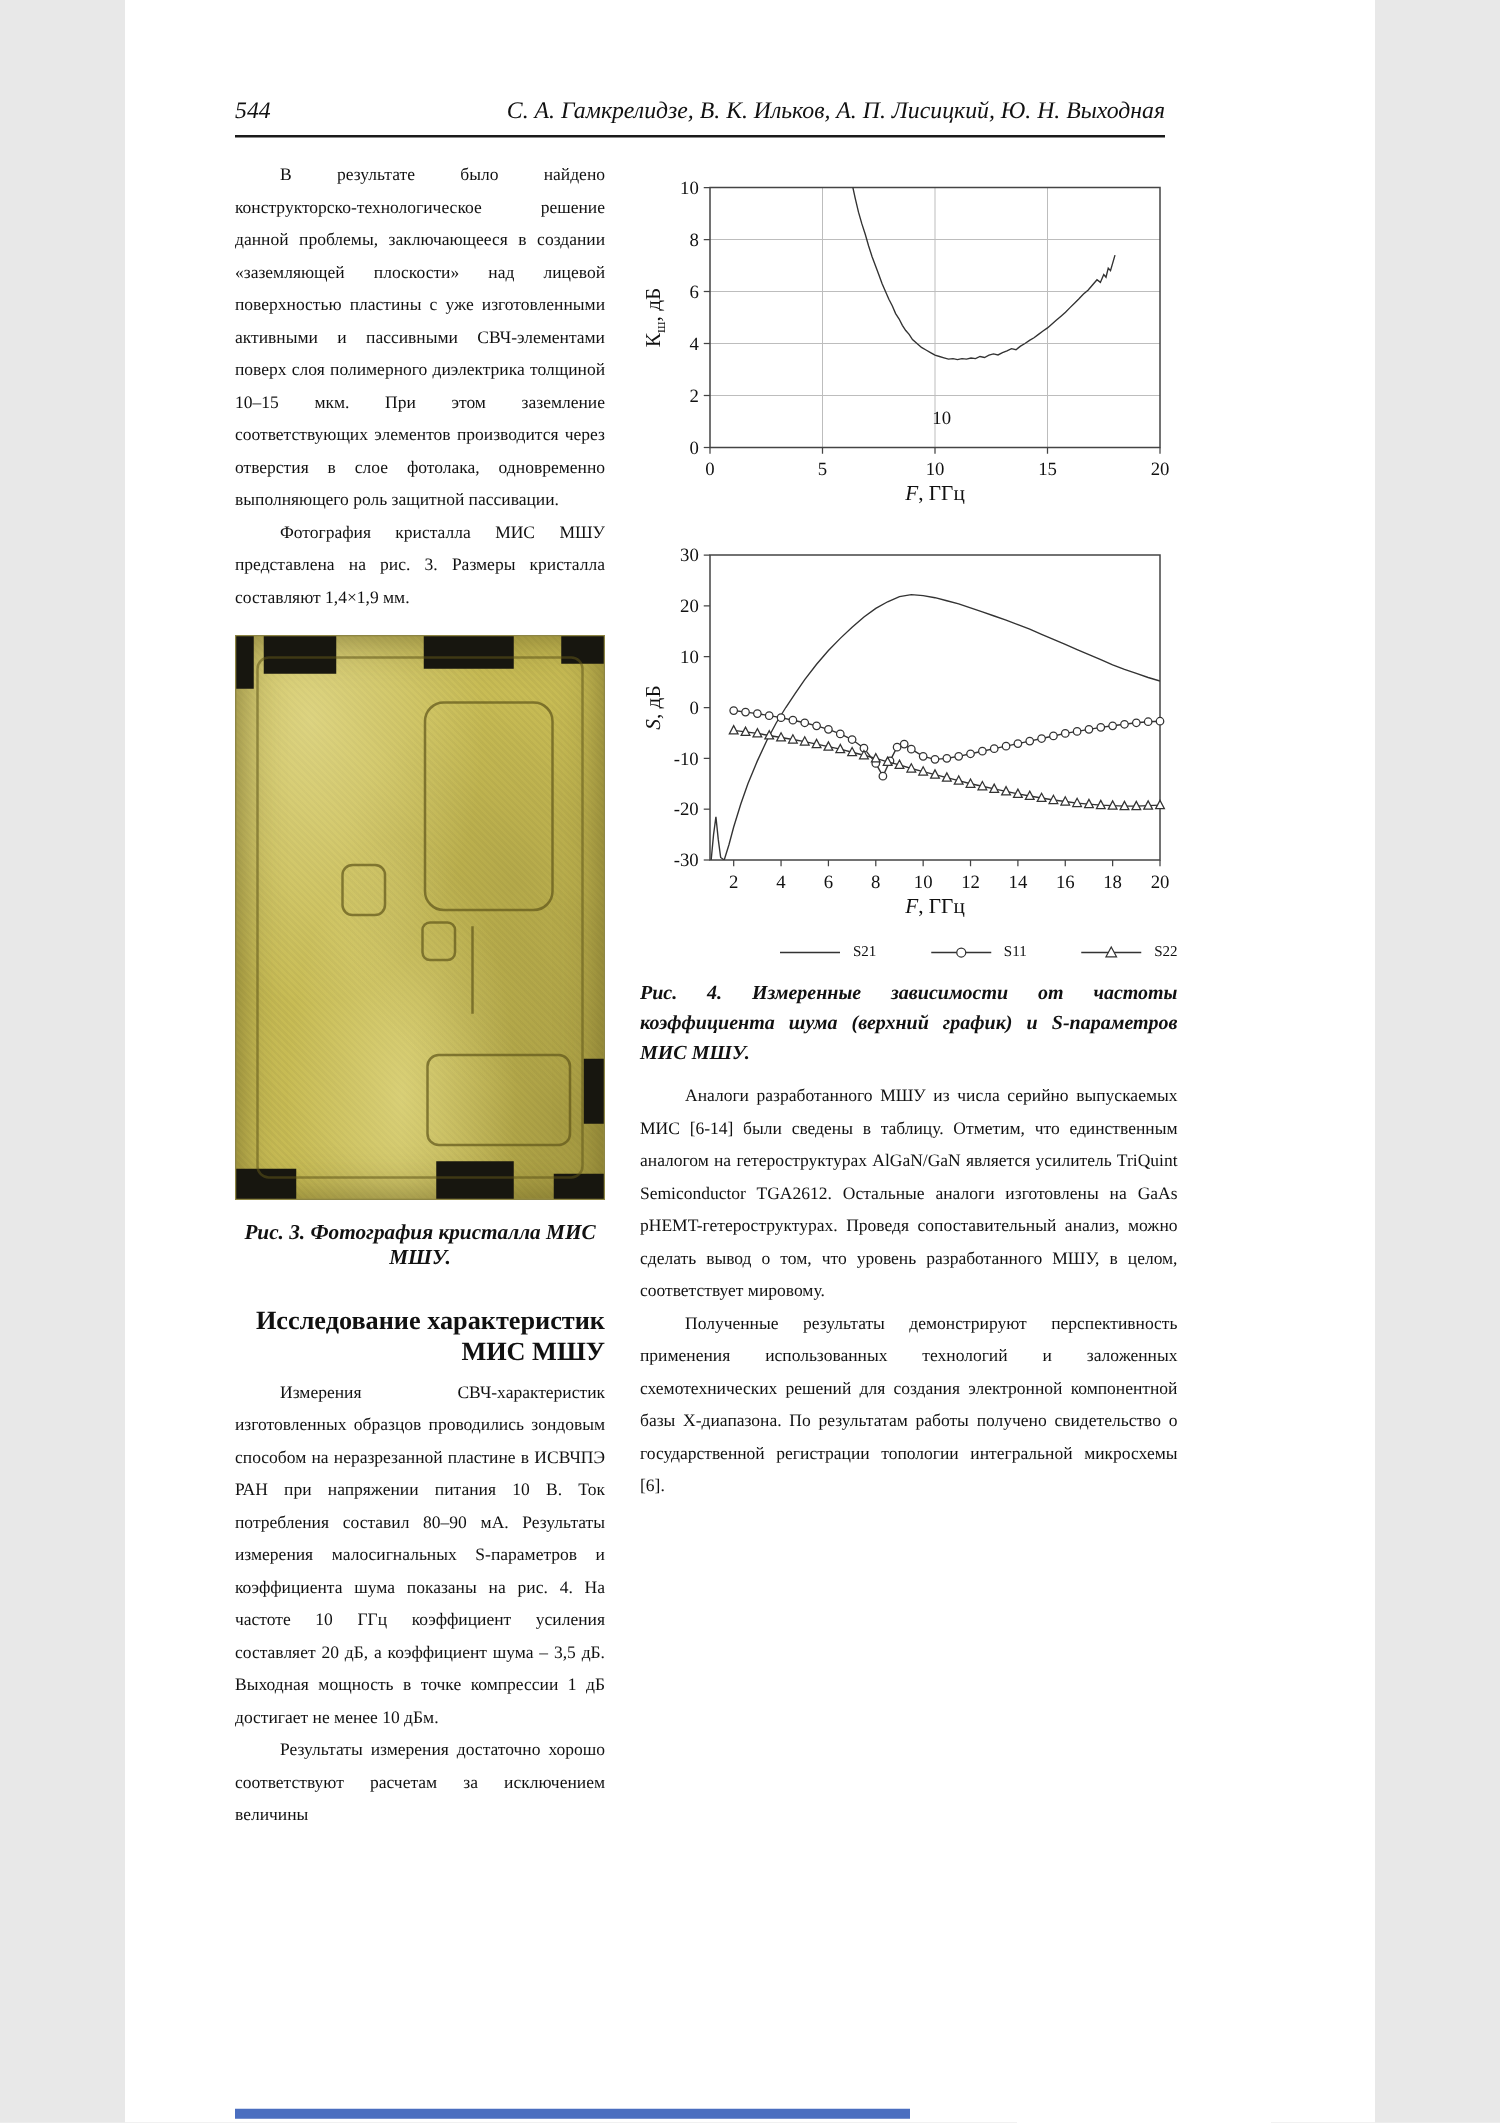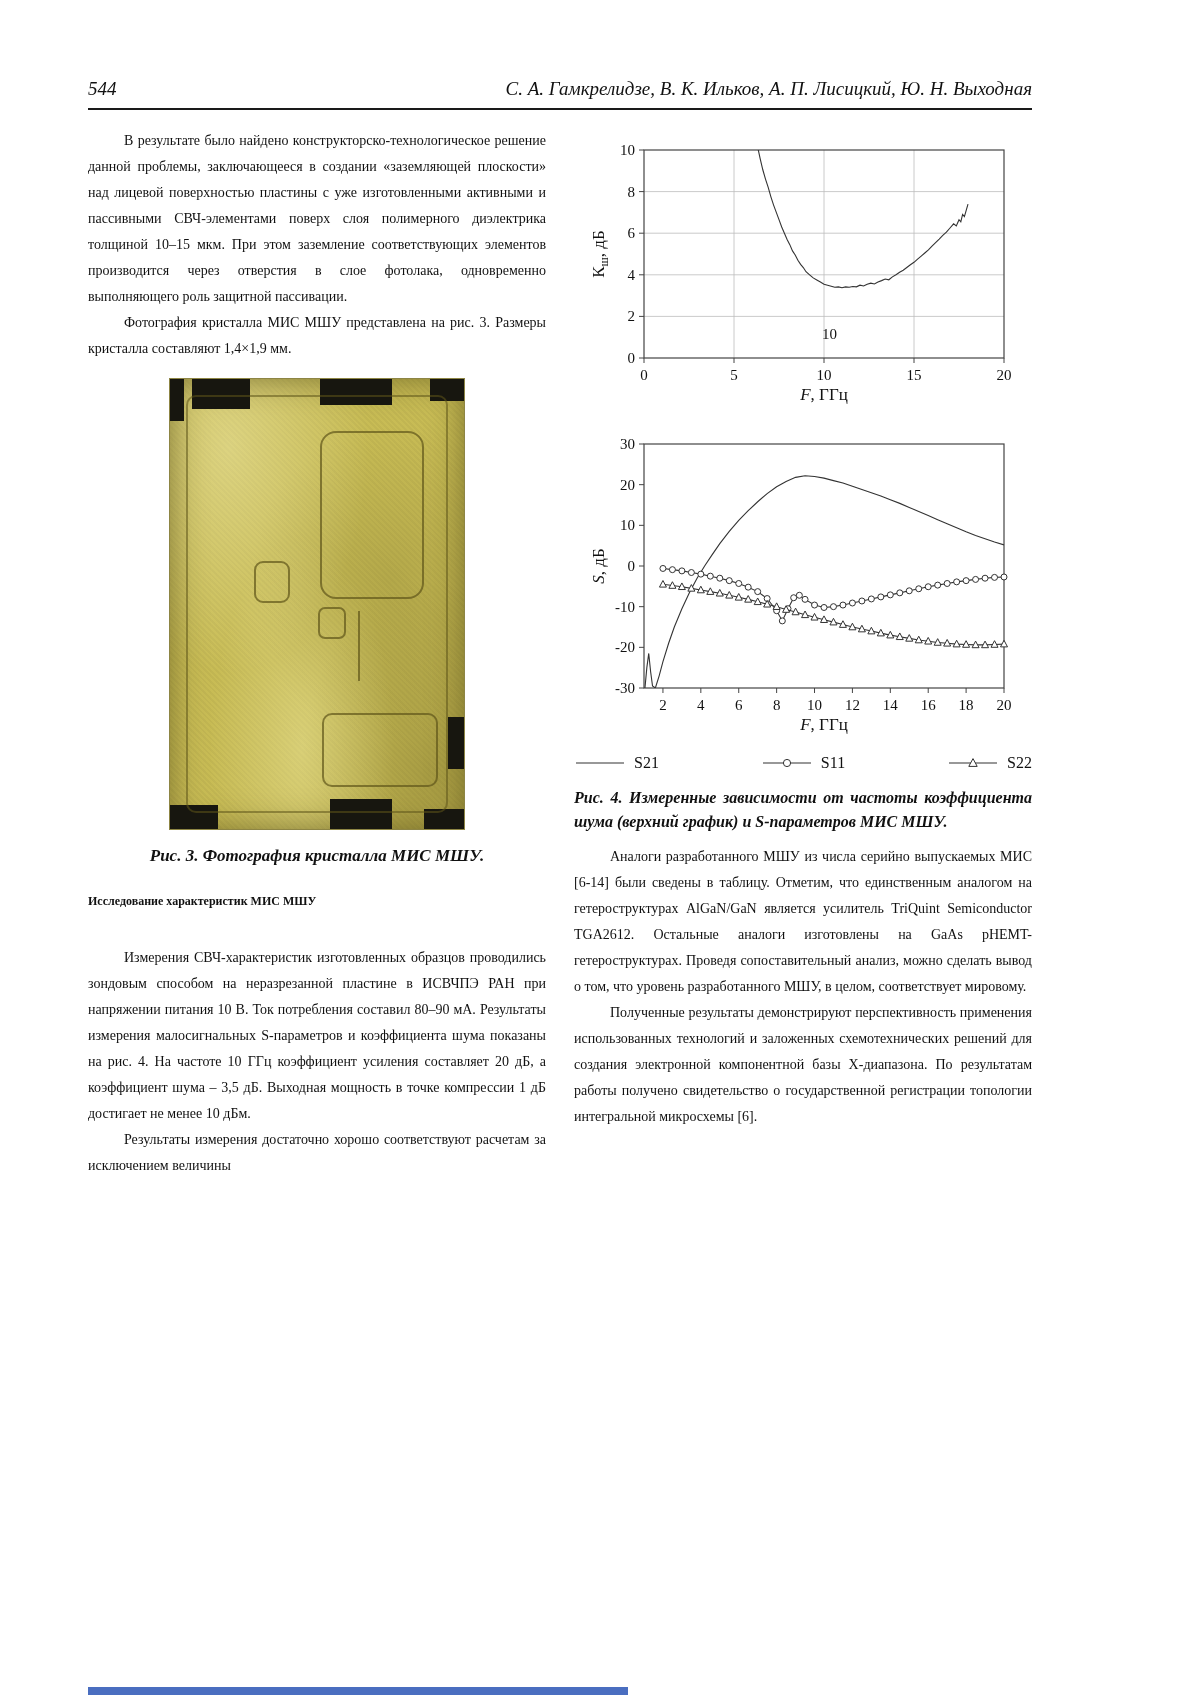--- a/index.html
+++ b/index.html
@@ -1,41 +1,41 @@
 <!DOCTYPE html>
 <html lang="ru"><head>
 <meta charset="utf-8">
 <style>
   * { box-sizing: border-box; }
   html,body { margin:0; padding:0; background:#e8e8e8; }
   .page {
     position:relative;
-    width:1200px; height:1698px;
+    width:1000px; height:1698px;
     margin:0 auto;
     background:#ffffff;
     font-family:"Liberation Serif", serif;
     color:#111;
     overflow:hidden;
   }
   .content { padding:78px 168px 0 88px; }
   header.runhead {
     display:flex; justify-content:space-between; align-items:baseline;
     font-style:italic; font-size:19px;
     border-bottom:2px solid #1a1a1a; padding-bottom:8px;
   }
   .columns { display:flex; gap:28px; margin-top:18px; }
   .col { width:458px; }
   p.body-text {
     margin:0; font-size:14px; line-height:26px;
     text-align:justify;
   }
   p.indent { text-indent:36px; }
   h2.section-heading {
-    margin:28px 0 36px; text-align:left;
-    font-size:12px; font-weight:bold;
+    margin:28px 0 8px; text-align:right;
+    font-size:21px; font-weight:bold;
   }
   figure.fig { margin:16px 0 0; }
   figcaption.fig3-cap {
     margin-top:16px; text-align:center;
     font-size:17px; font-weight:bold; font-style:italic;
   }
   .fig4-cap {
     margin:14px 0 10px; font-size:16px; line-height:24px;
     font-weight:bold; font-style:italic; text-align:justify;
   }
@@ -59,22 +59,22 @@
   .chip .sq1 { top:182px; left:84px; width:36px; height:42px; border-radius:9px; }
   .chip .sq2 { top:228px; left:148px; width:28px; height:32px; border-radius:7px; }
   .chip .vline { position:absolute; top:232px; left:188px; width:2px; height:70px; background:rgba(95,85,25,0.7); }
   .chip .block-br { bottom:42px; left:152px; width:116px; height:74px; border-radius:10px; }
   
   .chart-wrap { display:flex; justify-content:center; margin-top:10px; }
   .chart-wrap.second { margin-top:22px; }
   svg text.tick { font-family:"Liberation Serif", serif; font-size:15px; fill:#111; }
   svg text.axis-label { font-family:"Liberation Serif", serif; font-size:17px; fill:#111; }
   .legend {
-    display:flex; justify-content:space-between; align-items:center; gap:42px;
-    margin-top:14px; font-size:16px;
+    display:flex; justify-content:flex-end; align-items:center; gap:42px;
+    margin-top:14px; font-size:12px;
   }
   .legend-item { display:inline-flex; align-items:center; gap:8px; }
   
   .bottom-bar { position:absolute; left:88px; bottom:3px; width:540px; height:8px; background:#4a6ec0; }
 </style>
 </head>
 <body>
 
 <div class="page">
   <div class="content">

